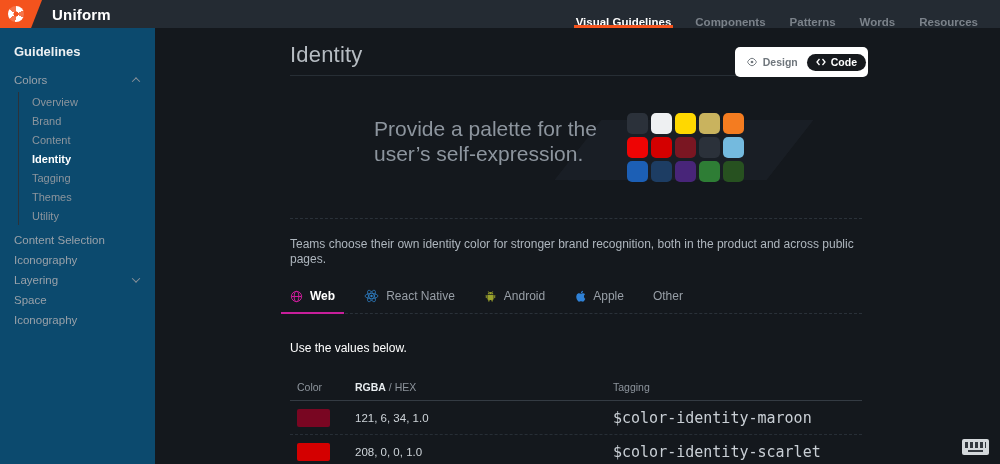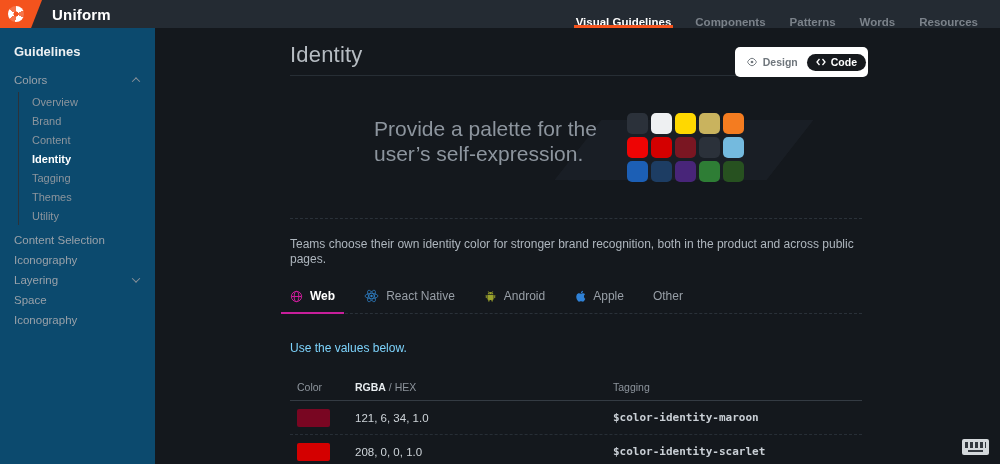--- a/index.html
+++ b/index.html
@@ -73,34 +73,34 @@
   
   .tabs { margin-top:12px; display:flex; align-items:center; height:35px;
     border-bottom:1px dashed #2a3139; }
   .tab { display:flex; align-items:center; gap:7px; margin-right:29px; font-size:12px;
     color:#989fa7; position:relative; height:100%; cursor:pointer; }
   .tab.active { color:#fff; font-weight:700; }
   .tab.active::after { content:""; position:absolute; left:-9px; right:-9px; bottom:-1px;
     height:2px; background:#c81f9b; }
   .tab svg { display:block; }
 
-  .values-intro { margin-top:27px; font-size:12px; line-height:15px; color:#7dd3fc; }
+  .values-intro { margin-top:27px; font-size:12px; line-height:15px; color:#ffffff; }
 
   
   .table { margin-top:25px; }
   .t-head { display:flex; align-items:flex-end; font-size:10.5px; color:#8d949c;
     padding-bottom:7px; border-bottom:1px solid #343b43; }
   .col-swatch { width:65px; padding-left:7px; }
   .col-rgba { width:258px; }
   .col-var { flex:1; }
   .rgba-strong { color:#e8ecef; font-weight:700; }
   .t-row { display:flex; align-items:center; height:34px; border-bottom:1px dashed #272e36;
     font-size:11.5px; color:#ced4d9; }
   .row-swatch { width:33px; height:18px; border-radius:2px; }
-  .var-cell { font-family:"DejaVu Sans Mono", monospace; font-size:11px; color:#c9cfd5;font-weight:bold; }
+  .var-cell { font-family:"DejaVu Sans Mono", monospace; font-size:15px; color:#c9cfd5; }
 
   
   .kbd-icon { position:absolute; right:11px; bottom:9px; width:27px; height:16px;
     background:#d4d8db; border-radius:2px; z-index:9; cursor:pointer; }
   .kbd-icon::before { content:""; position:absolute; left:3px; right:3px; top:3px; height:6px;
     background-image:repeating-linear-gradient(90deg,#33383e 0 3px,transparent 3px 5px); }
   .kbd-icon::after { content:""; position:absolute; left:6px; right:6px; bottom:3px; height:2px;
     background:#33383e; }
 </style>
 </head>

